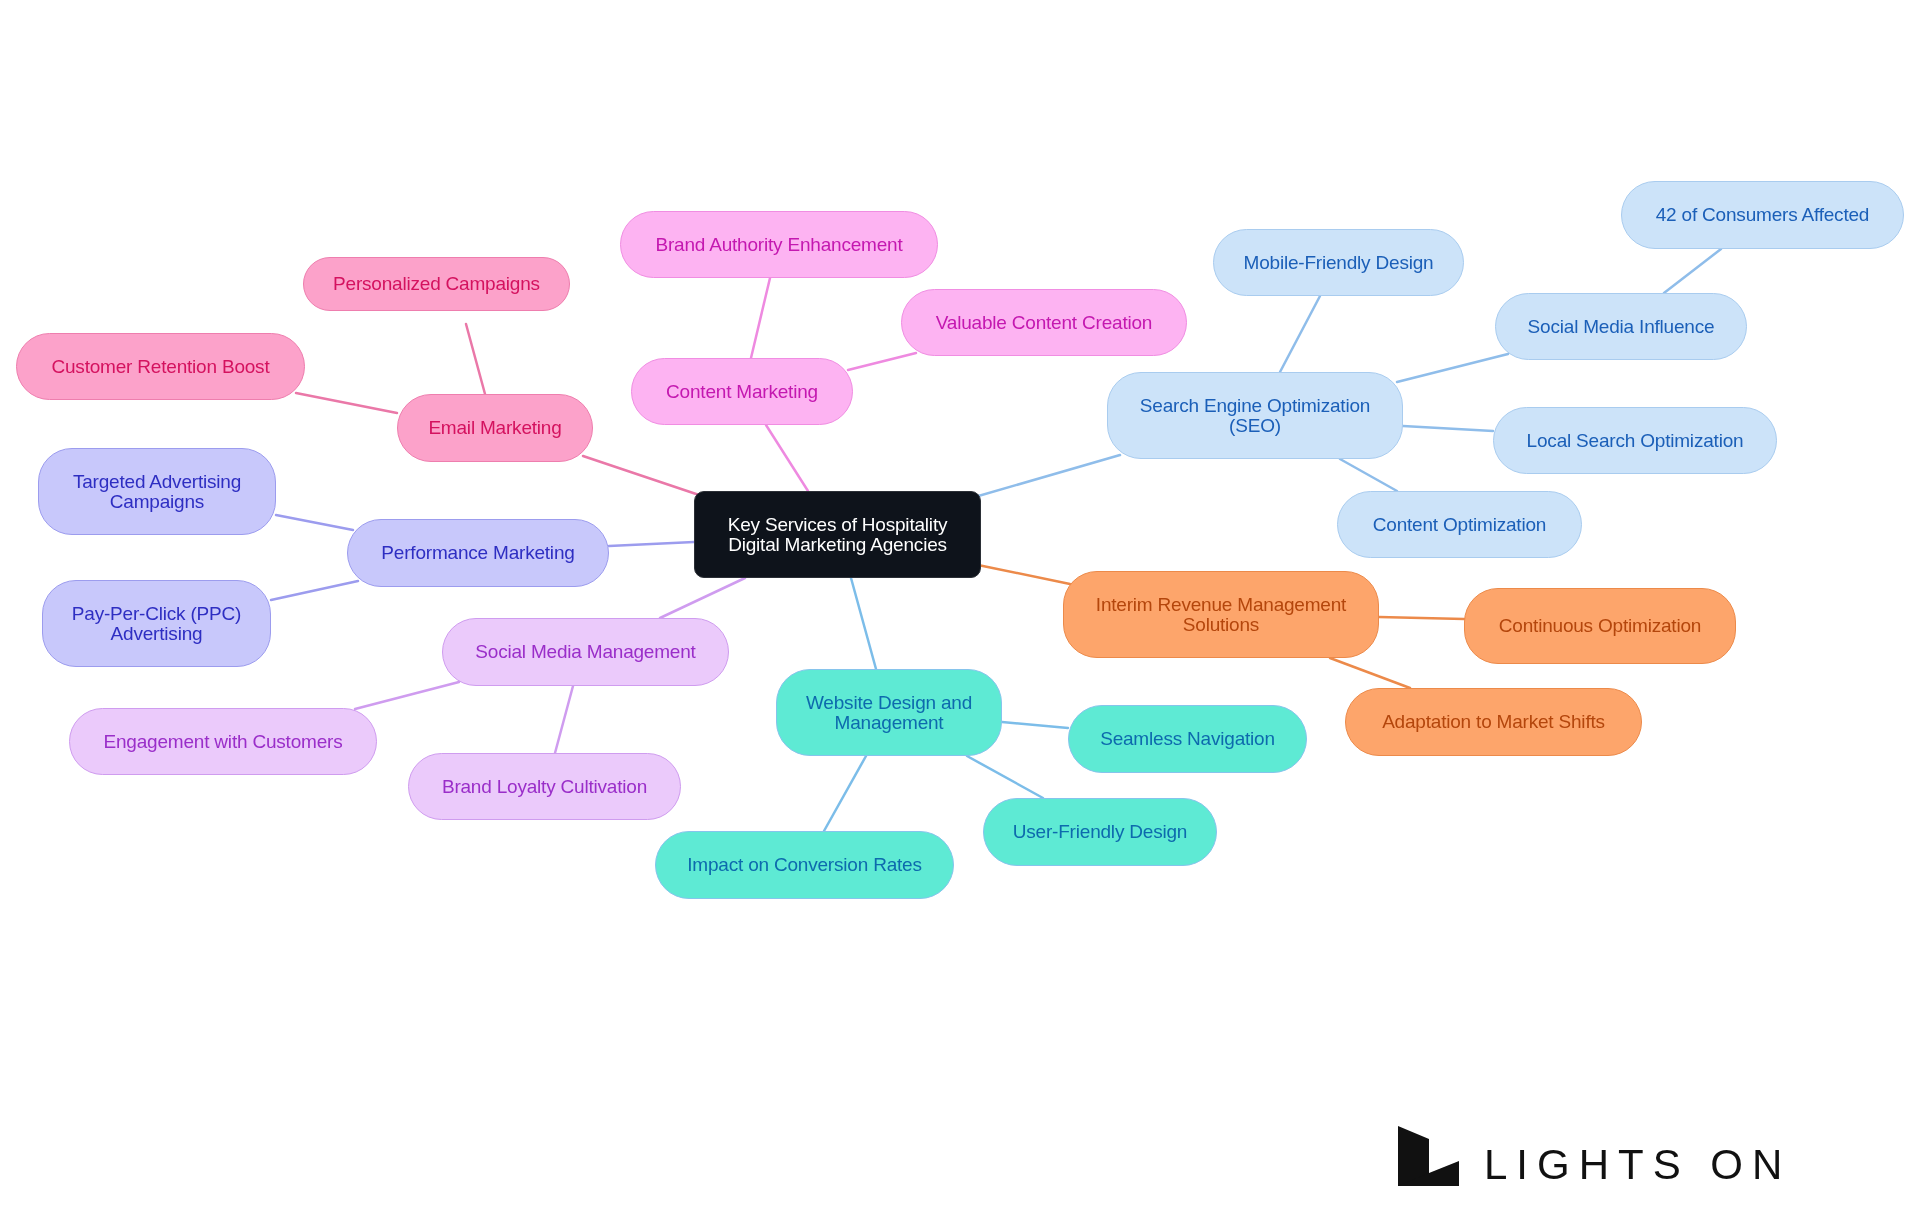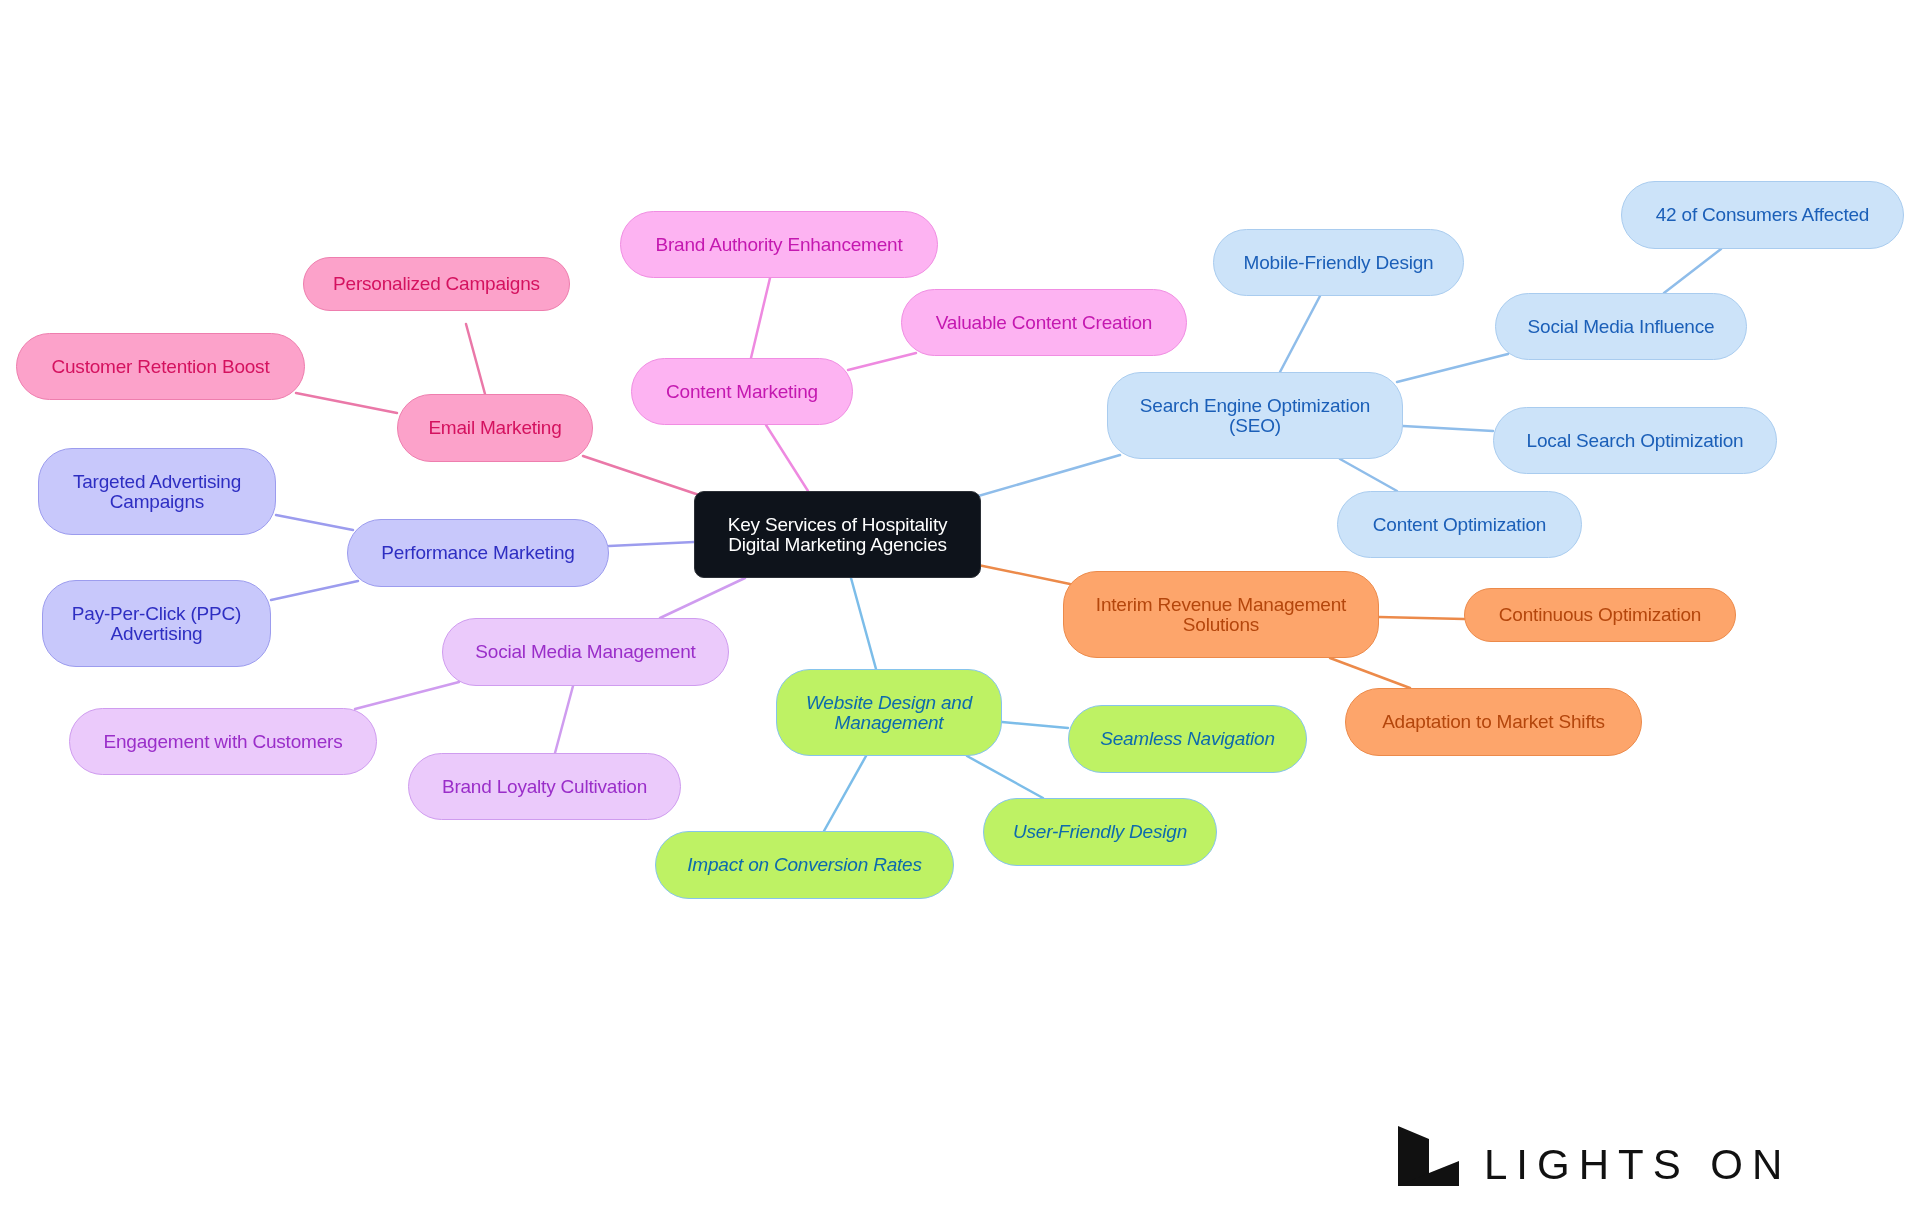--- a/index.html
+++ b/index.html
@@ -1,21 +1,21 @@
 <!DOCTYPE html>
 <html><head>
 <meta charset="utf-8">
 <style>
   html,body{margin:0;padding:0;background:#ffffff;}
   body{width:1920px;height:1215px;position:relative;overflow:hidden;font-family:"Liberation Sans","DejaVu Sans",sans-serif;}
   #edges{position:absolute;left:0;top:0;width:1920px;height:1215px;}
   .node{position:absolute;box-sizing:border-box;border-radius:34px;border:1.5px solid;display:flex;align-items:center;justify-content:center;text-align:center;font-size:19px;line-height:20px;padding:7px 14px;white-space:pre-line;letter-spacing:-0.2px;}
   .node.center{background:#0e131b;color:#ffffff;border-color:#2b2f36;border-radius:10px;font-size:19px;}
   .c-seo{background:#cce3f9;border-color:#a9ccef;color:#1b5fb8;}
-  .c-web{background:#bef264;border-color:#86c4ec;color:#0d6aad;font-style:italic;}
+  .c-web{background:#5eead4;border-color:#86c4ec;color:#0d6aad;}
   .c-rev{background:#fda56b;border-color:#ec8a4a;color:#b4460c;}
   .c-soc{background:#ebcafb;border-color:#cf9cef;color:#9a2ec9;}
   .c-perf{background:#c8c8fb;border-color:#9c9cee;color:#2e2ec2;}
   .c-email{background:#fca2ca;border-color:#ee7eae;color:#d4125f;}
   .c-content{background:#fdb3f2;border-color:#f08de2;color:#c418b0;text-align:right;}
   #logo{position:absolute;left:1398px;top:1126px;}
   #logo-text{position:absolute;left:1484px;top:1138px;font-size:42px;letter-spacing:9px;color:#111;font-family:"Liberation Sans",sans-serif;line-height:54px;}
 </style>
 </head>
 <body>
@@ -64,21 +64,21 @@
 <div class="node c-seo" style="left:1107px;top:372px;width:296px;height:87px;">Search Engine Optimization
 (SEO)</div>
 <div class="node c-seo" style="left:1213px;top:229px;width:251px;height:67px;">Mobile-Friendly Design</div>
 <div class="node c-seo" style="left:1495px;top:293px;width:252px;height:67px;">Social Media Influence</div>
 <div class="node c-seo" style="left:1621px;top:181px;width:283px;height:68px;">42 of Consumers Affected</div>
 <div class="node c-seo" style="left:1493px;top:407px;width:284px;height:67px;">Local Search Optimization</div>
 <div class="node c-seo" style="left:1337px;top:491px;width:245px;height:67px;">Content Optimization</div>
 
 <div class="node c-rev" style="left:1063px;top:571px;width:316px;height:87px;">Interim Revenue Management
 Solutions</div>
-<div class="node c-rev" style="left:1464px;top:588px;width:272px;height:54px;">Continuous Optimization</div>
+<div class="node c-rev" style="left:1464px;top:588px;width:272px;height:76px;">Continuous Optimization</div>
 <div class="node c-rev" style="left:1345px;top:688px;width:297px;height:68px;">Adaptation to Market Shifts</div>
 
 <div class="node c-web" style="left:776px;top:669px;width:226px;height:87px;">Website Design and
 Management</div>
 <div class="node c-web" style="left:1068px;top:705px;width:239px;height:68px;">Seamless Navigation</div>
 <div class="node c-web" style="left:983px;top:798px;width:234px;height:68px;">User-Friendly Design</div>
 <div class="node c-web" style="left:655px;top:831px;width:299px;height:68px;">Impact on Conversion Rates</div>
 
 <div class="node c-soc" style="left:442px;top:618px;width:287px;height:68px;">Social Media Management</div>
 <div class="node c-soc" style="left:69px;top:708px;width:308px;height:67px;">Engagement with Customers</div>

